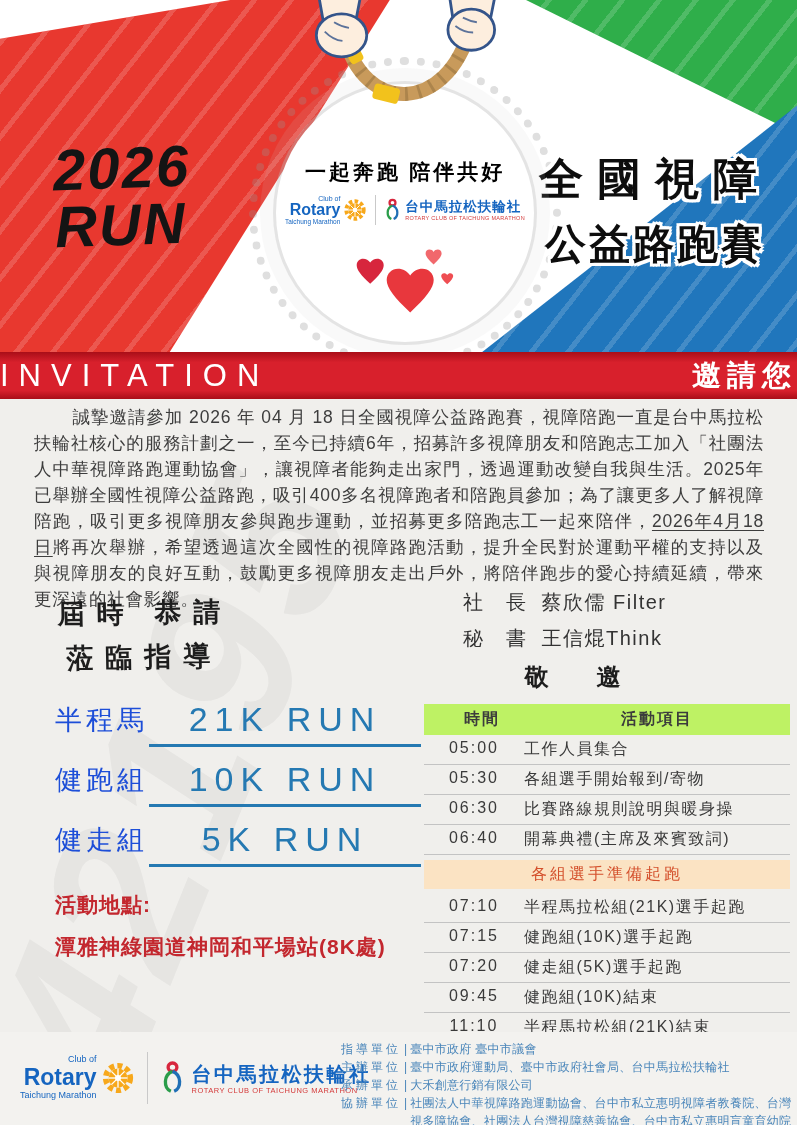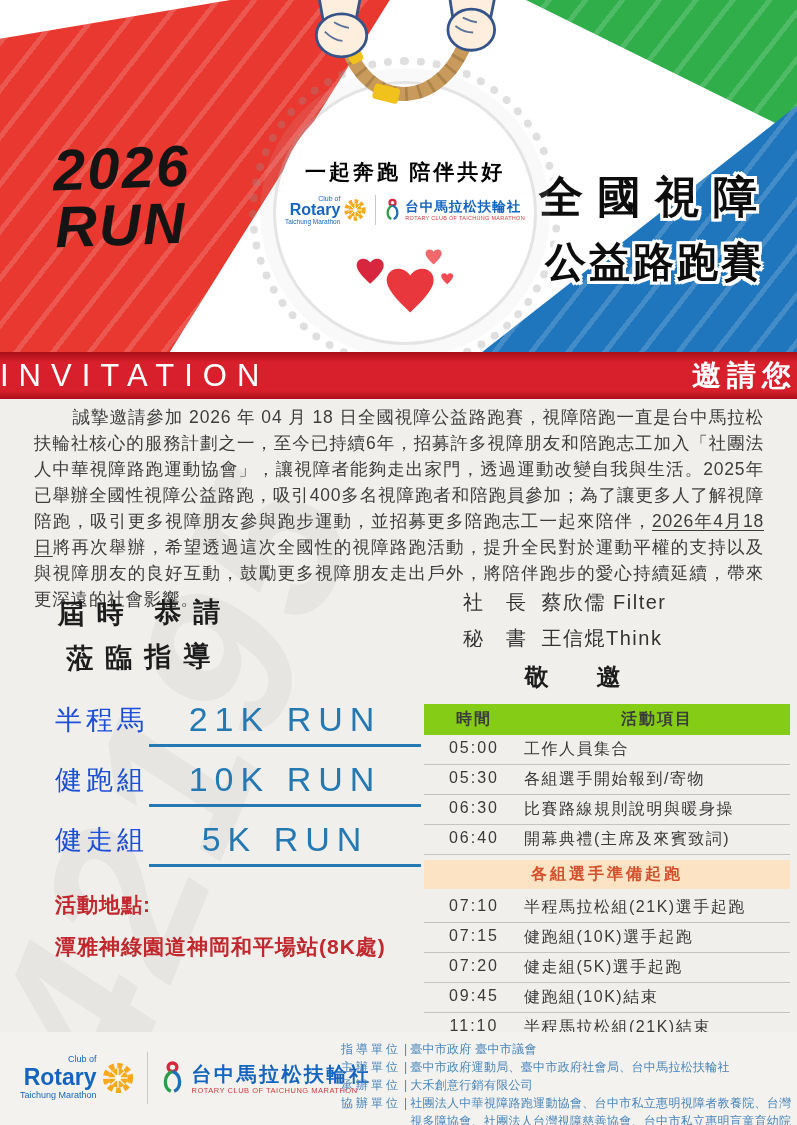--- a/index.html
+++ b/index.html
@@ -13,21 +13,21 @@
   .brush-red::after,.brush-green::after,.brush-blue::after{content:"";position:absolute;inset:0;
       background:repeating-linear-gradient(128deg,transparent 0 24px,rgba(255,255,255,0.16) 24px 29px);}
   .brush-green{background:#2fae4a;clip-path:polygon(66% 0,100% 0,100% 38%);}
   .brush-blue{background:#2076bc;clip-path:polygon(100% 30%,100% 100%,60.5% 100%);}
   .circle-ring{position:absolute;left:249px;top:57px;width:312px;height:312px;border-radius:50%;
       border:8px dotted rgba(150,150,150,0.30);z-index:2;box-sizing:border-box;}
   .year-block{position:absolute;left:54px;top:140px;z-index:3;font-style:italic;font-weight:bold;
       font-size:58px;line-height:0.98;letter-spacing:2px;color:#141414;transform:rotate(-2deg);}
   .event-title{position:absolute;right:4px;top:150px;width:276px;z-index:3;text-align:center;
       font-weight:bold;color:#0d0d0d;
-      text-shadow:-3px -3px 0 #fff,3px -3px 0 #fff,-3px 3px 0 #fff,3px 3px 0 #fff,0 -3px 0 #fff,0 3px 0 #fff,-3px 0 0 #fff,3px 0 0 #fff;margin-top:18px;}
+      text-shadow:-3px -3px 0 #fff,3px -3px 0 #fff,-3px 3px 0 #fff,3px 3px 0 #fff,0 -3px 0 #fff,0 3px 0 #fff,-3px 0 0 #fff,3px 0 0 #fff;}
   .event-l1{font-size:44px;letter-spacing:14px;}
   .event-l2{font-size:41px;letter-spacing:3px;margin-top:8px;}
   .center-circle{position:absolute;left:276px;top:84px;width:258px;height:258px;border-radius:50%;
       background:#fff;z-index:4;display:flex;flex-direction:column;align-items:center;
       box-shadow:0 0 0 3px rgba(190,190,190,0.35),0 0 0 16px rgba(205,205,205,0.12);}
   .circle-slogan{margin-top:74px;font-size:21px;font-weight:bold;letter-spacing:3px;color:#000000;
       font-family:"Liberation Serif",serif;white-space:nowrap;}
   .circle-logos{display:flex;align-items:center;gap:8px;margin-top:9px;}
   .m-rotary{display:flex;align-items:center;gap:3px;}
   .m-rotary-text{color:#1565c0;text-align:right;line-height:1.05;}
@@ -67,27 +67,27 @@
   .races{position:absolute;left:55px;top:700px;z-index:1;}
   .race-row{display:flex;align-items:flex-end;margin-bottom:13px;}
   .race-group{font-size:27px;color:#1d4ed8;letter-spacing:4px;padding-bottom:9px;width:94px;white-space:nowrap;}
   .race-distance{font-size:34px;color:#2579b2;letter-spacing:7px;border-bottom:3px solid #2579b2;
       width:272px;text-align:center;padding-bottom:5px;font-weight:500;white-space:nowrap;}
   .location{position:absolute;left:55px;top:884px;z-index:1;color:#c3272e;font-weight:bold;
       font-size:21px;line-height:2.0;letter-spacing:1px;}
 
   
   .schedule{position:absolute;left:424px;top:704px;width:366px;font-size:16px;z-index:1;}
-  .sch-header{display:flex;background:#84cc16;font-weight:bold;color:#3c3c3c;padding:5px 0;}
+  .sch-header{display:flex;background:#bef264;font-weight:bold;color:#3c3c3c;padding:5px 8px;}
   .sch-time{width:100px;text-align:center;letter-spacing:2px;}
   .sch-item{flex:1;letter-spacing:1.5px;}
   .sch-header .sch-item{text-align:center;letter-spacing:2px;}
   .sch-row{display:flex;border-bottom:1px solid #c3c3c3;padding:4px 0;color:#3a3a3a;}
   .sch-row.last{border-bottom:none;}
-  .sch-section{background:#fbe3c3;color:#d4502c;font-weight:bold;text-align:center;
+  .sch-section{background:#fbe3c3;color:#d4502c;font-weight:normal;text-align:center;
       padding:4px 0;margin:5px 0 4px;letter-spacing:3px;}
 
   
   .footer{position:absolute;top:1032px;left:0;right:0;bottom:0;background:#f3f2ef;z-index:2;}
   .footer-logos{position:absolute;left:20px;top:20px;display:flex;align-items:center;gap:12px;}
   .f-rotary{display:flex;align-items:center;gap:4px;}
   .f-rotary-text{text-align:right;color:#1565c0;line-height:1.1;}
   .f-clubof{font-size:9px;} .f-rotaryname{font-size:23px;font-weight:bold;} .f-sub{font-size:9px;}
   .f-divider{width:1px;height:52px;background:#c9c9c9;}
   .f-club{display:flex;align-items:center;gap:7px;}

